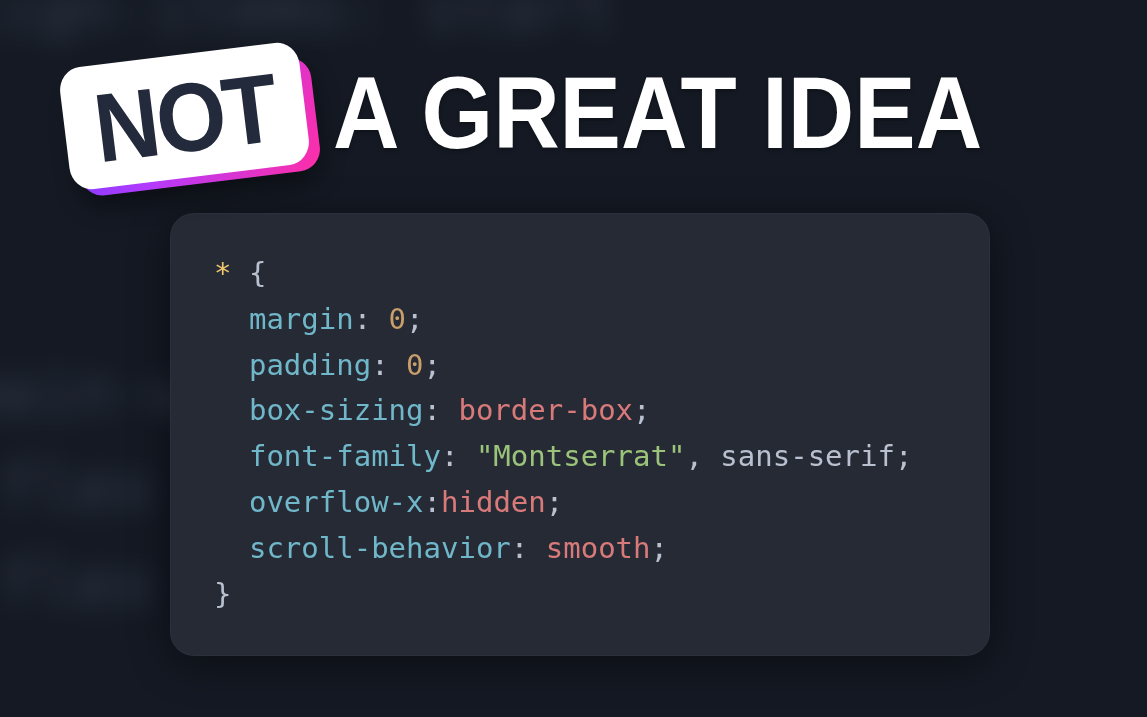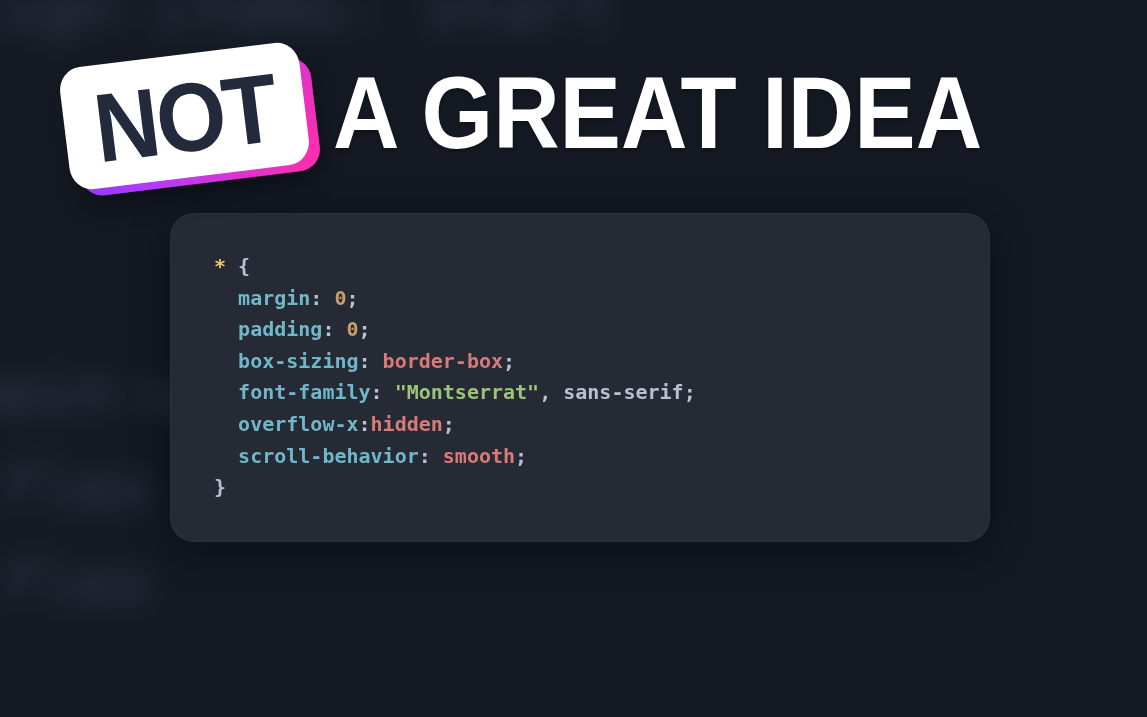--- a/index.html
+++ b/index.html
@@ -83,23 +83,23 @@
     top: 213px;
     width: 820px;
     background: #262a35;
     border-radius: 24px;
     box-shadow: 0 8px 40px rgba(0,0,0,0.45), 0 0 0 1px rgba(255,255,255,0.03) inset;
     padding: 38px 44px 38px 44px;
     z-index: 5;
   }
   .code-card pre {
     font-family: ui-monospace, "SF Mono", Menlo, Consolas, monospace;
-    font-size: 20px;
+    font-size: 29px;
     line-height: 1.58;
-    font-weight: 700;
+    font-weight: 400;
     color: #b9c1d1;
     white-space: pre;
   }
   .tok-sel   { color: #f0c86e; }
   .tok-punc  { color: #b9c1d1; }
   .tok-prop  { color: #6fb7c9; }
   .tok-colon { color: #b9c1d1; }
   .tok-num   { color: #c89e6a; }
   .tok-val   { color: #d97a7a; }
   .tok-str   { color: #9bc37a; }

